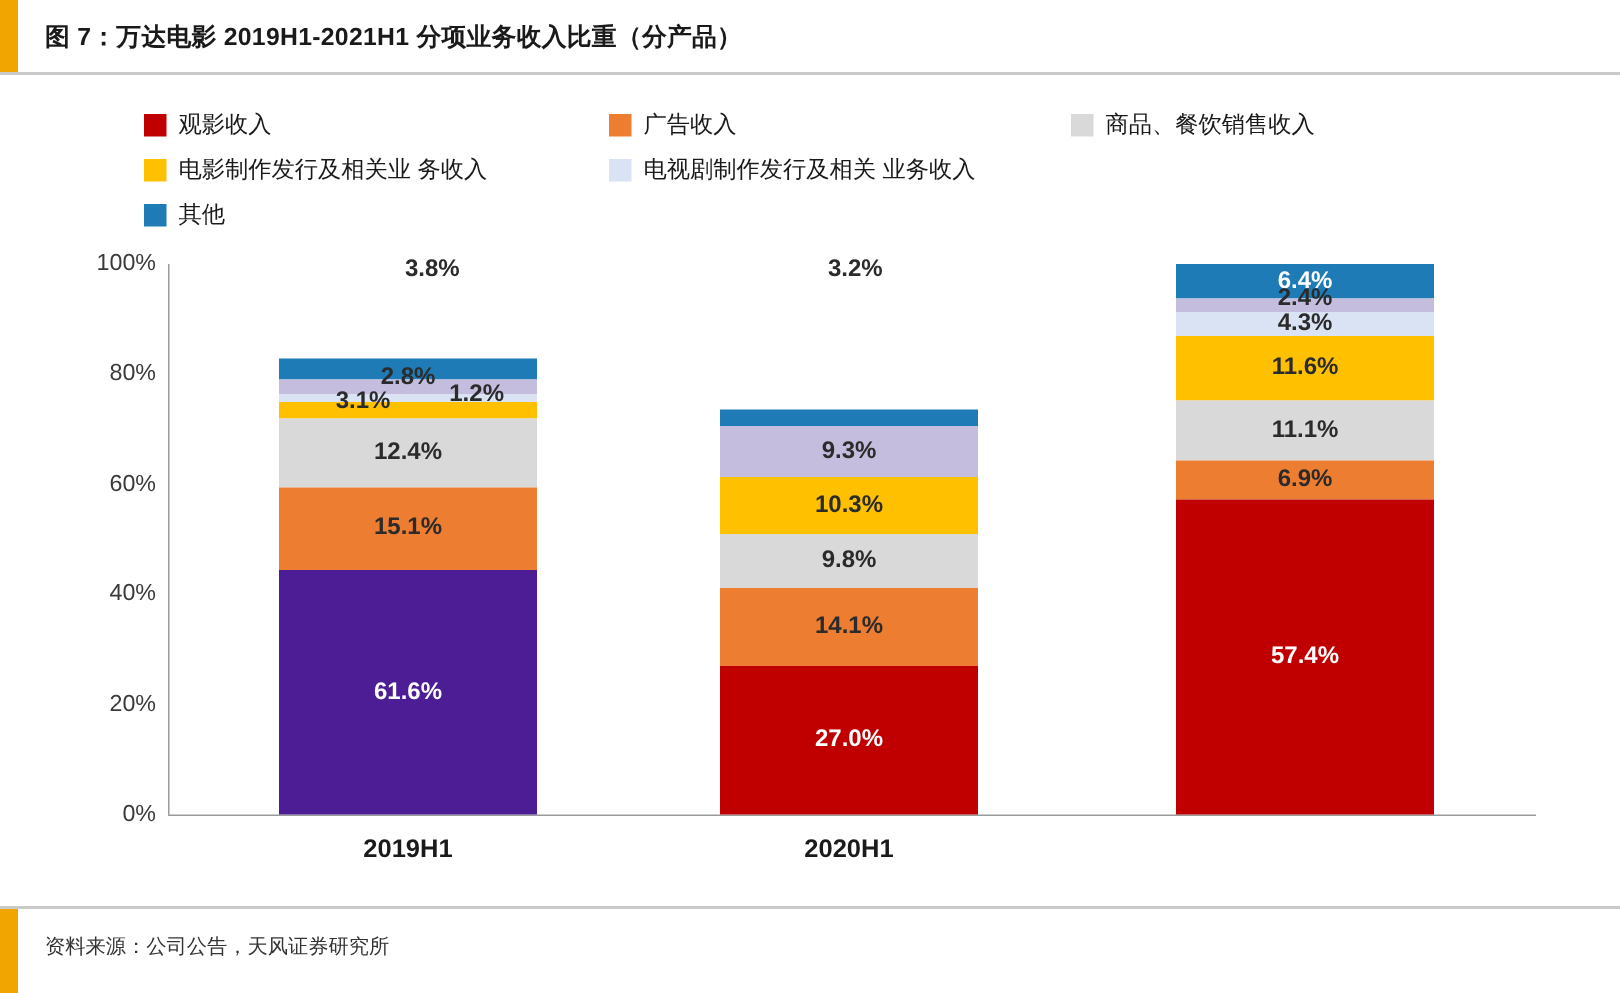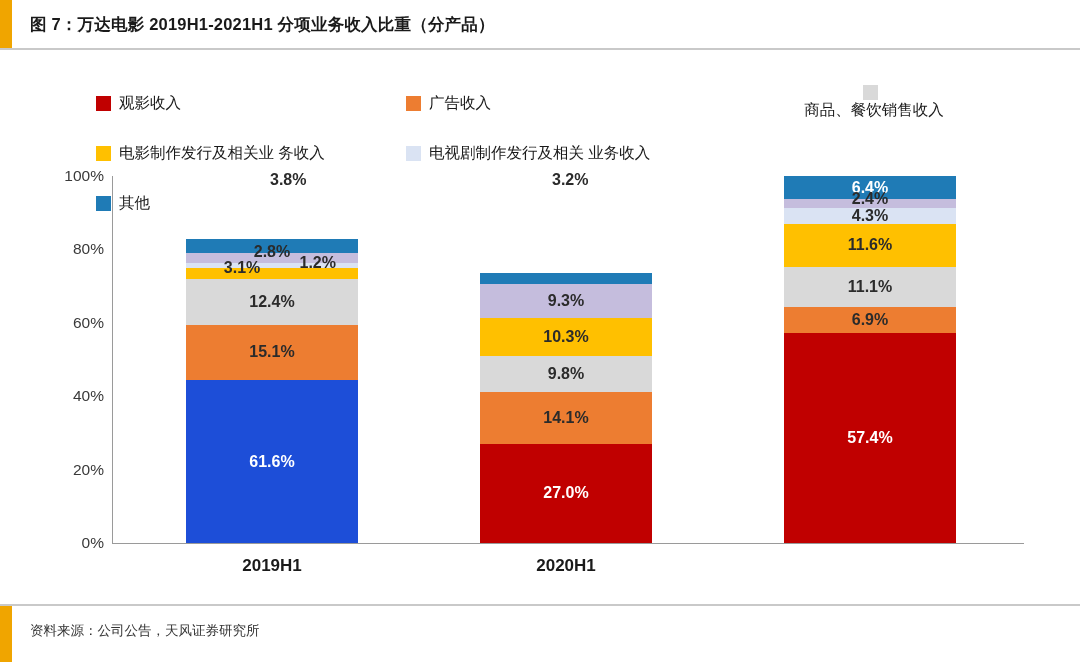--- a/index.html
+++ b/index.html
@@ -78,40 +78,39 @@
   .legend {
     position: absolute;
     left: 96px;
     top: 68px;
     width: 950px;
   }
   .legend-line {
     display: flex;
     align-items: center;
     height: 30px;
-    margin-top: 20px;
   }
   .legend-item {
     display: flex;
     align-items: center;
     white-space: nowrap;
   }
   .legend-swatch {
     width: 15px;
     height: 15px;
     margin-right: 8px;
     flex: 0 0 auto;
   }
   .legend-label {
     font-size: 15.5px;
     color: #1a1a1a;
   }
   .col1 { width: 310px; }
   .col2 { width: 308px; }
-  .col3 { width: 320px; flex-direction: column; }
+  .col3 { width: 320px; }
 
   
   .plot-wrap {
     position: absolute;
     left: 0;
     top: 168px;
     width: 1080px;
     height: 400px;
   }
   .y-axis-labels {
@@ -275,21 +274,21 @@
         </div>
         <div class="seg" style="height:11.38px;background:#ffc000">
           <span class="seg-label" style="position:absolute;top:-8px;left:22%">3.1%</span>
         </div>
         <div class="seg" style="height:45.51px;background:#d9d9d9">
           <span class="seg-label">12.4%</span>
         </div>
         <div class="seg" style="height:55.42px;background:#ed7d31">
           <span class="seg-label">15.1%</span>
         </div>
-        <div class="seg" style="height:163px;background:#1d4ed8">
+        <div class="seg" style="height:163px;background:#4c1d95">
           <span class="seg-label light">61.6%</span>
         </div>
       </div>
       <span class="callout" style="left:158px;top:-4px">3.8%</span>
 
       <div class="bar-group" style="left:368px">
         <div class="seg" style="height:11.74px;background:#1f7bb6"></div>
         <div class="seg" style="height:34.13px;background:#c5bddd">
           <span class="seg-label">9.3%</span>
         </div>

